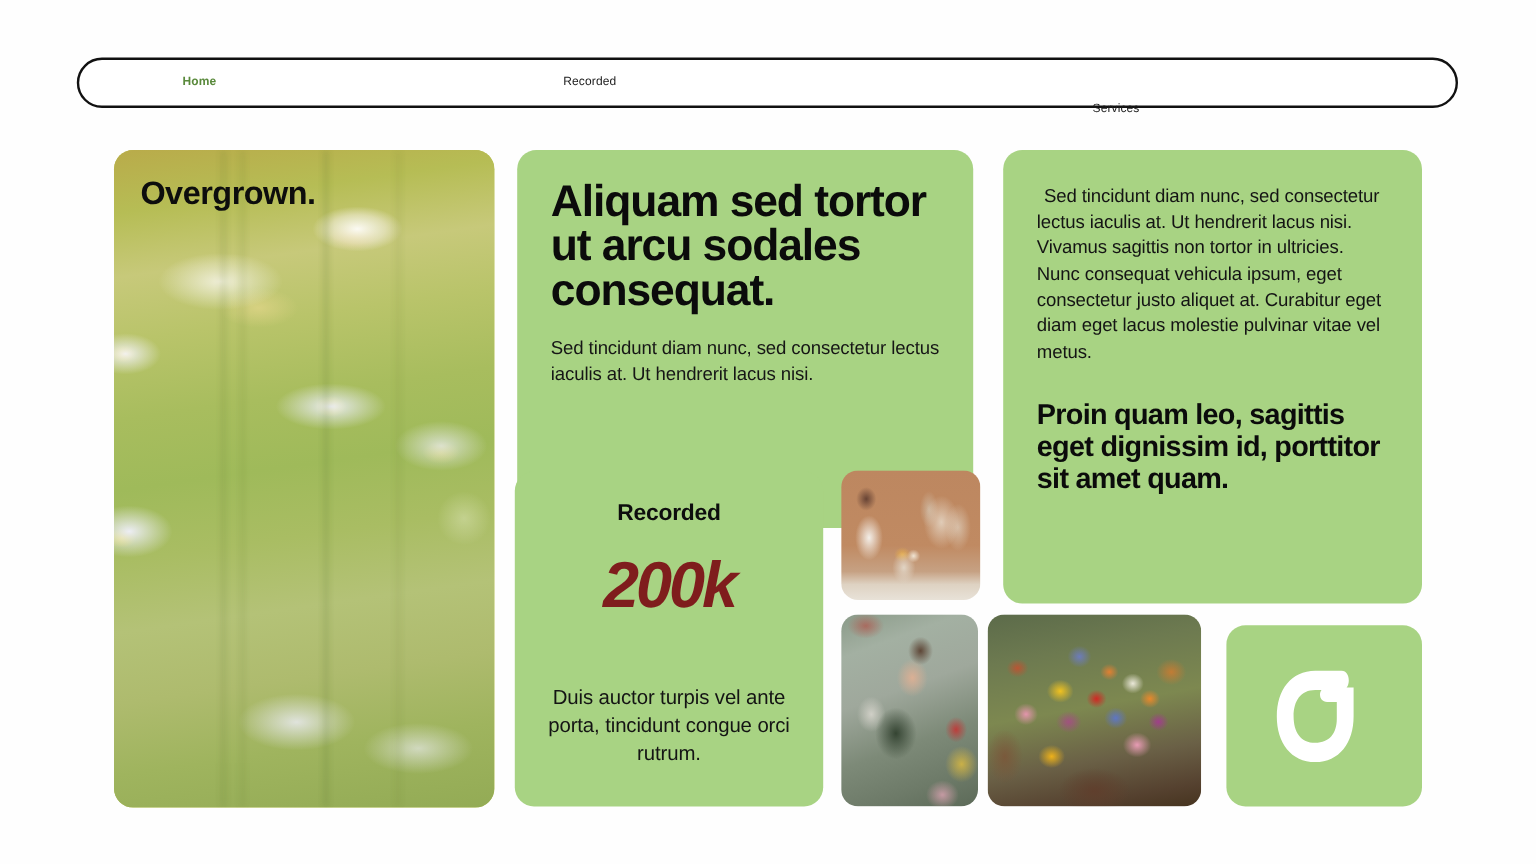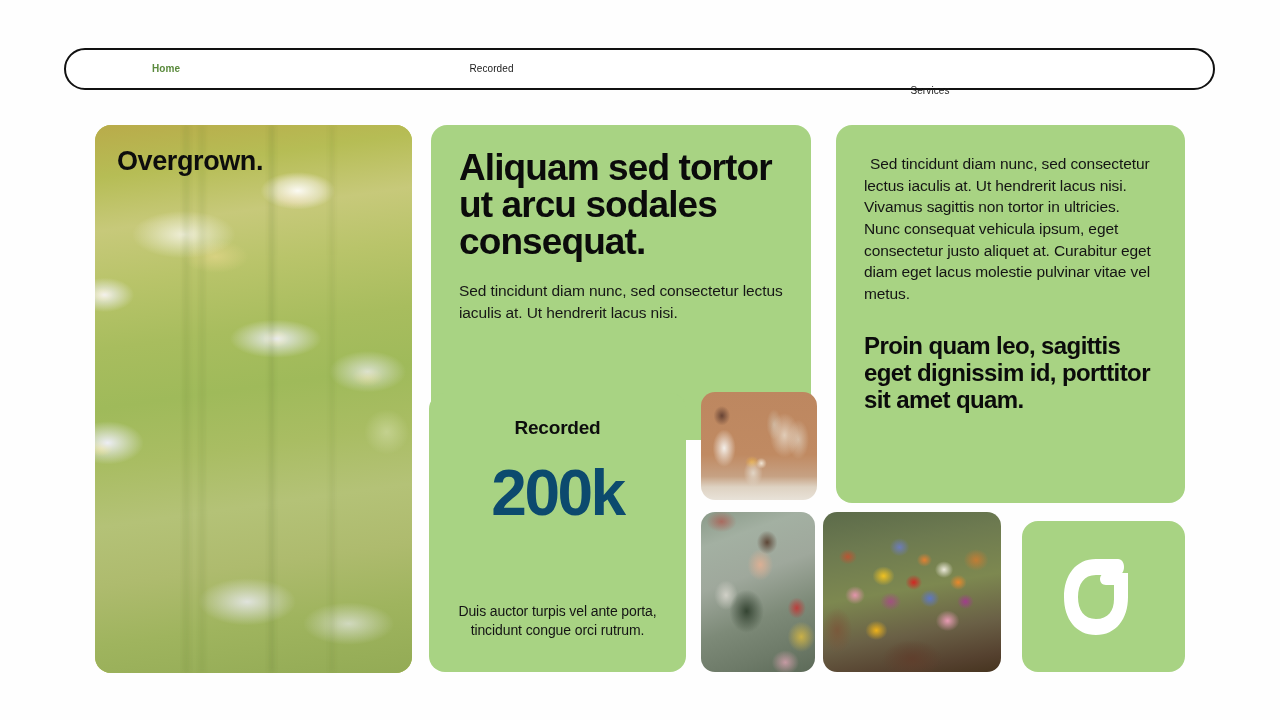--- a/index.html
+++ b/index.html
@@ -161,30 +161,31 @@
     flex-direction: column;
   }
   .stat-label {
     font-size: 19px;
     font-weight: 700;
     color: #0d0d0d;
     letter-spacing: -0.2px;
   }
   .stat-value {
     margin-top: 22px;
-    font-size: 64px;
+    font-size: 54px;
     font-weight: 800;
     line-height: 1;
     letter-spacing: -2.5px;
-    color: #0c4a6e;
+    color: #7f1d1d;
+    font-style: italic;
   }
   .stat-desc {
     margin-top: auto;
     margin-bottom: 20px;
-    font-size: 14px;
+    font-size: 17px;
     line-height: 1.35;
     color: #141414;
     letter-spacing: -0.1px;
   }
 
   
   .right-card {
     left: 836px;
     top: 125px;
     width: 349px;

